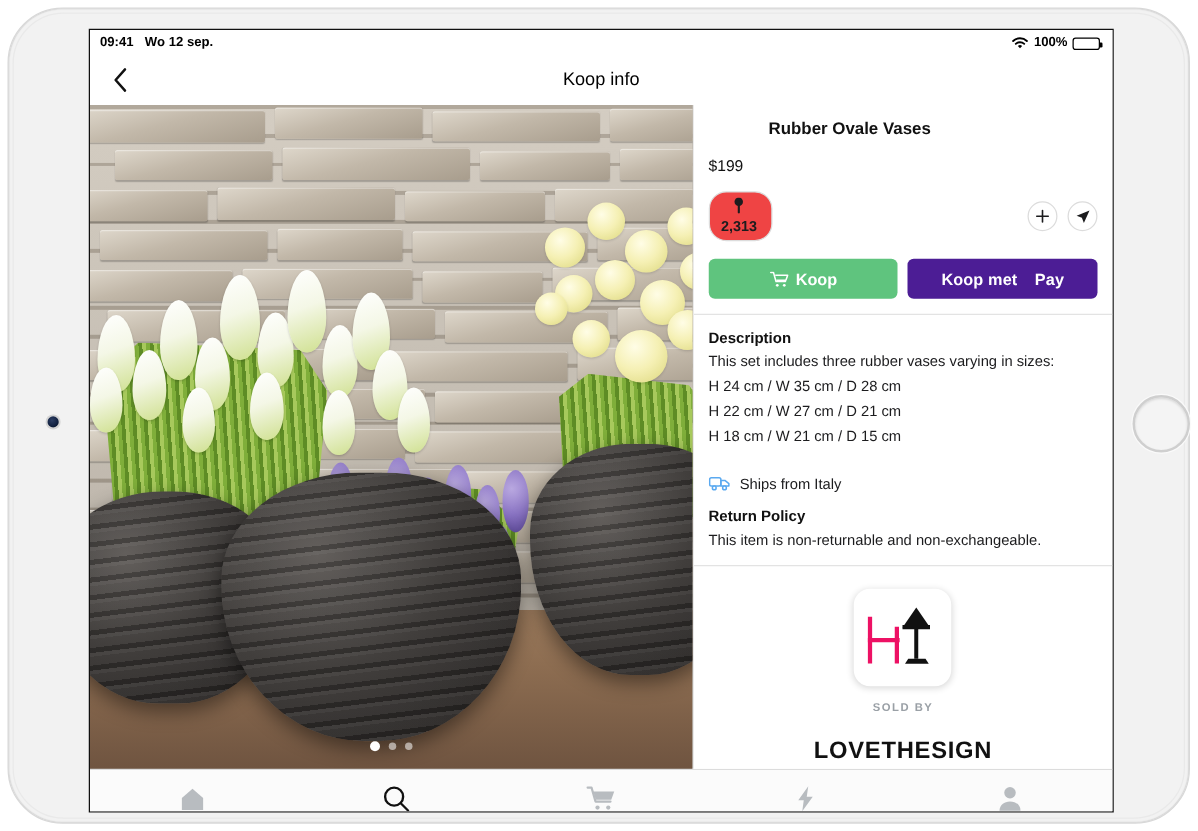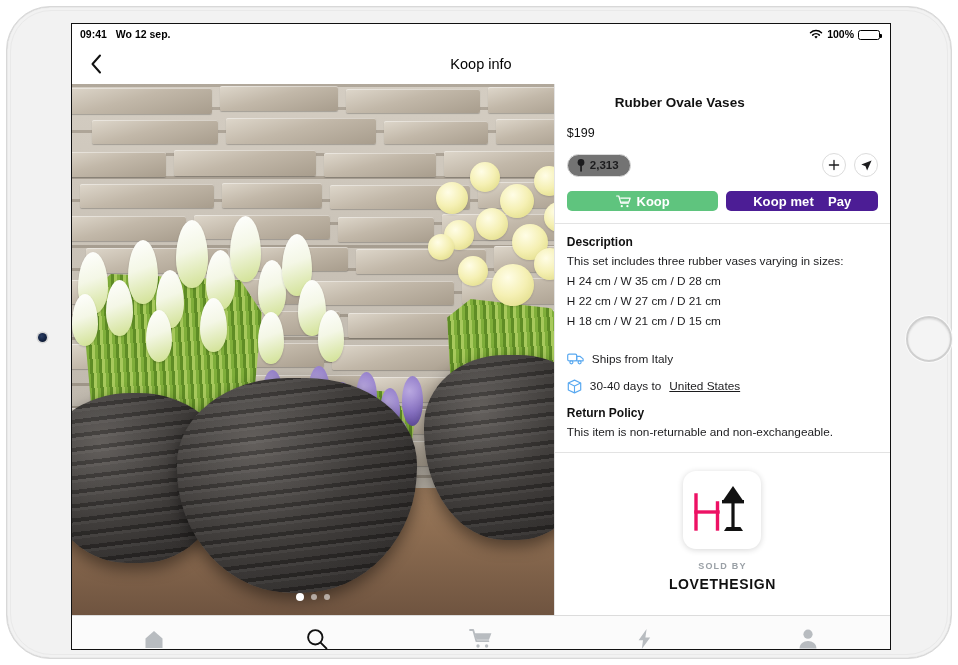--- a/index.html
+++ b/index.html
@@ -194,33 +194,33 @@
 
   .meta-row {
     display: flex; align-items: center; justify-content: space-between;
     margin-top: 13px;
   }
   .like-badge {
     display: flex; align-items: center; gap: 5px;
     border: 1px solid #dcdcdc; border-radius: 14px;
     padding: 4px 11px 4px 9px;
     font-size: 11.5px; font-weight: bold; color: #1c1c1e;
-    background: #737373; cursor: pointer;
+    background: #ef4444; cursor: pointer; flex-direction: column;
   }
   .round-actions { display: flex; align-items: center; gap: 8px; }
   .round-btn {
     width: 24px; height: 24px; border-radius: 50%;
     border: 1px solid #dcdcdc; background: #fff;
     display: flex; align-items: center; justify-content: center;
     cursor: pointer;
   }
 
   .buy-row { display: flex; gap: 8px; margin-top: 14px; }
   .btn {
-    flex: 1; height: 20px; border-radius: 5px; border: none;
+    flex: 1; height: 32px; border-radius: 5px; border: none;
     display: flex; align-items: center; justify-content: center; gap: 6px;
     font-size: 13px; font-weight: bold; cursor: pointer;
     font-family: "Liberation Sans", sans-serif;
   }
   .btn-buy { background: #5fc47e; color: #fff; }
   .btn-applepay { background: #4c1d95; color: #fff; letter-spacing: .1px; }
   .apple-logo { font-size: 14px; line-height: 1; margin-left: 2px; }
 
   .sec-head { font-size: 12px; font-weight: bold; color: #111; }
   .desc-line { font-size: 11.8px; color: #1c1c1e; margin-top: 6px; line-height: 1.18; }
@@ -241,21 +241,21 @@
     background: #fff;
     box-shadow: 0 1px 6px rgba(0,0,0,.16);
     display: flex; align-items: center; justify-content: center;
     position: relative; overflow: hidden;
   }
   .sold-by {
     margin-top: 12px; font-size: 9px; font-weight: bold;
     letter-spacing: 1.2px; color: #9aa0a6;
   }
   .seller-name {
-    margin-top: 5px; font-size: 14px; font-weight: bold;
+    margin-top: 19px; font-size: 19px; font-weight: bold;
     letter-spacing: .6px; color: #111;
   }
 
   
   .tabbar {
     height: 46px; background: #fbfbfb;
     border-top: 1px solid #dcdcdc;
     display: flex; align-items: center;
   }
   .tab {
@@ -477,28 +477,20 @@
           <div class="info-row">
             <svg width="17" height="13" viewBox="0 0 17 13">
               <rect x="0.7" y="2.2" width="9" height="6.6" rx="1.4" stroke="#5aa9f0" stroke-width="1.2" fill="none"></rect>
               <path d="M9.7 4.3h3.2l3.2 2.6v1.9H9.7z" stroke="#5aa9f0" stroke-width="1.2" fill="none" stroke-linejoin="round"></path>
               <circle cx="4.4" cy="10.3" r="1.5" stroke="#5aa9f0" stroke-width="1.2" fill="#fff"></circle>
               <circle cx="12.6" cy="10.3" r="1.5" stroke="#5aa9f0" stroke-width="1.2" fill="#fff"></circle>
             </svg>
             <span>Ships from Italy</span>
           </div>
 
-          <div class="info-row">
-            <svg width="15" height="15" viewBox="0 0 15 15">
-              <path d="M7.5 1.1 13.7 4v7l-6.2 2.9L1.3 11V4z" stroke="#5aa9f0" stroke-width="1.2" fill="none" stroke-linejoin="round"></path>
-              <path d="M1.3 4l6.2 2.9L13.7 4M7.5 6.9v7" stroke="#5aa9f0" stroke-width="1.1" fill="none" stroke-linejoin="round"></path>
-            </svg>
-            <span>30-40 days to</span>
-            <span class="link-underline">United States</span>
-          </div>
 
           <div style="height:12px"></div>
 
           <div class="sec-head">Return Policy</div>
           <div class="desc-line">This item is non-returnable and non-exchangeable.</div>
         </div>
 
         <div class="divider"></div>
 
         <div class="seller-block">

